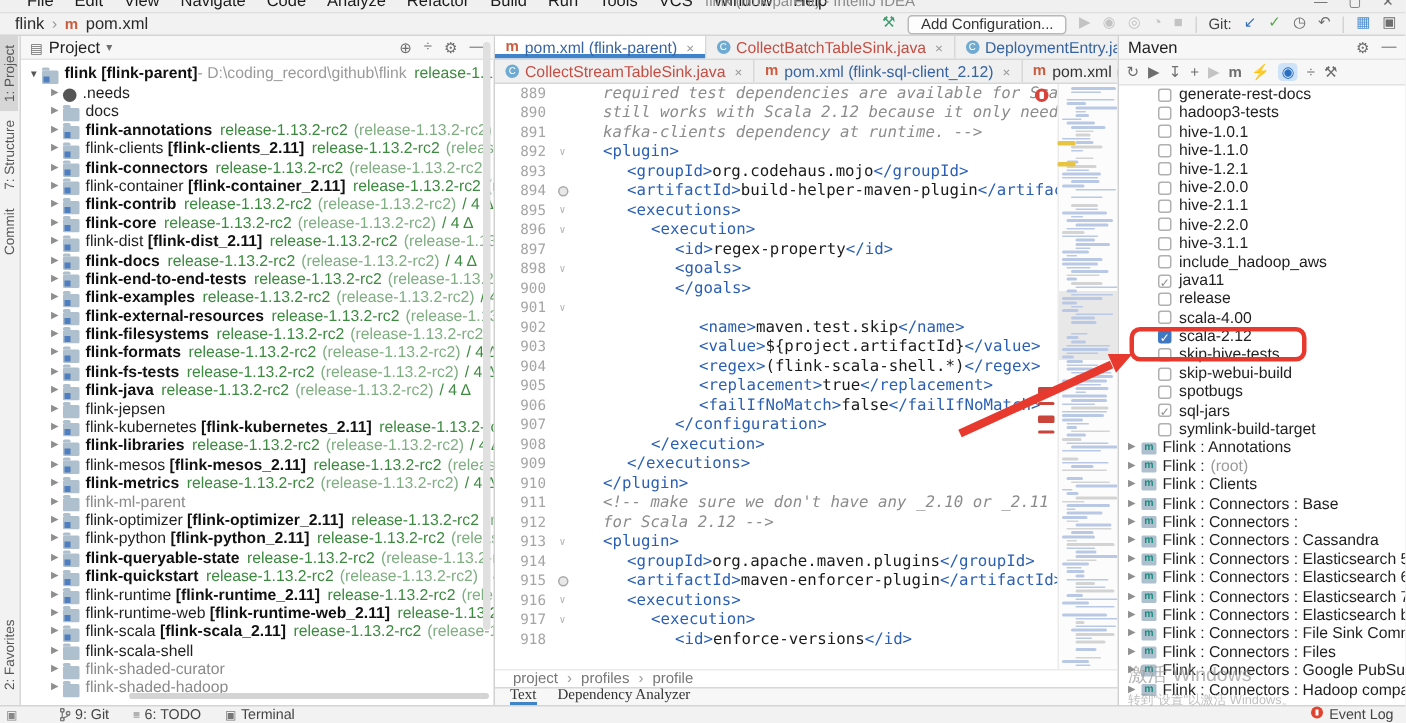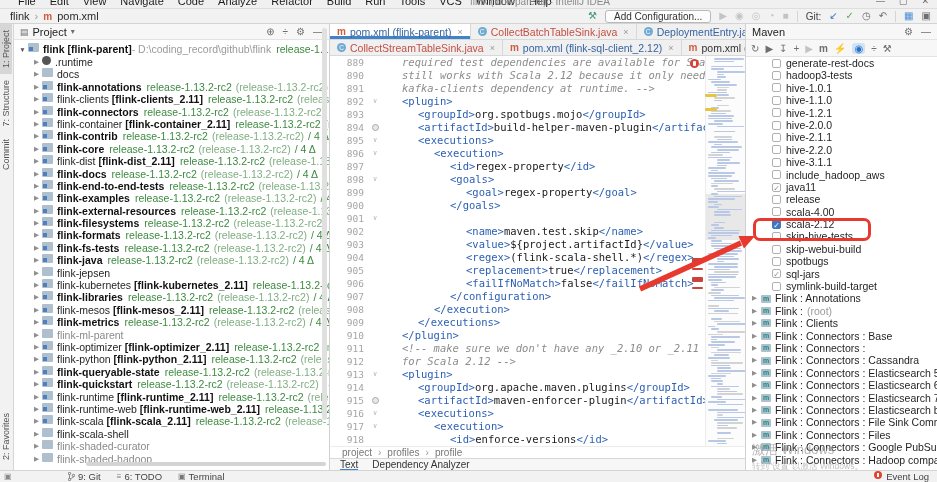--- a/index.html
+++ b/index.html
@@ -30,21 +30,21 @@
   .strip-item { writing-mode:vertical-rl; transform:rotate(180deg); font-size:9px; color:#555; padding:6px 1px; display:flex; align-items:center; gap:3px; }
   .strip-item.active { background:#d6d6d6; }
   .strip-bottom { position:absolute; bottom:4px; left:0; }
 
   
   .project-panel { position:absolute; left:14px; top:24px; width:316px; height:446px; background:#fff; border-right:1px solid #d1d1d1; }
   .panel-header { height:16px; background:#f7f7f7; border-bottom:1px solid #e3e3e3; display:flex; align-items:center; padding:0 6px; gap:4px; }
   .panel-header .ph-title { font-size:11px; color:#222; }
   .ph-icons { margin-left:auto; display:flex; gap:8px; color:#6e6e6e; font-size:10px; }
   #ptree { position:absolute; top:16px; left:0; right:0; bottom:0; overflow:hidden; padding-top:3px; }
-  .trow { height:12.4px; line-height:12.4px; white-space:nowrap; overflow:hidden; display:flex; align-items:flex-start; font-size:10.5px; }
+  .trow { height:12.4px; line-height:12.4px; white-space:nowrap; overflow:hidden; display:flex; align-items:flex-end; font-size:10.5px; }
   .trow .arr { width:9px; flex:none; color:#8f8f8f; font-size:6.5px; text-align:center; }
   .tico { flex:none; width:11px; height:9px; margin:0 4px 0 1px; position:relative; }
   .tico.dirp, .tico.mod { background:#aebfcd; border-radius:1px; }
   .tico.dirp::before, .tico.mod::before { content:""; position:absolute; left:0; top:-2px; width:5px; height:2px; background:#aebfcd; border-radius:1px 1px 0 0; }
   .tico.mod::after { content:""; position:absolute; left:1px; bottom:1px; width:4px; height:4px; background:#4f7fc0; }
   .tico.gh { background:#555; border-radius:50%; width:9px; height:9px; }
   .tname { color:#1f1f1f; }
   .tname.bold, .tbr { font-weight:bold; color:#111; }
   .tname.grey { color:#8a8a8a; }
   .tpath { color:#9a9a9a; }
@@ -73,41 +73,41 @@
   .sc { color:#8c8c8c; font-style:italic; }
   .st { color:#2b5fb3; }
   .sx { color:#1a1a1a; }
   #minimap { position:absolute; right:0; top:0; bottom:0; width:40px; background:#fcfcfc; border-left:1px solid #ececec; overflow:hidden; }
   .mmbar { position:absolute; height:1.6px; border-radius:1px; }
   .mmview { position:absolute; left:0; right:0; top:138px; height:46px; background:rgba(185,185,185,0.30); }
   .stripe { position:absolute; border-radius:1px; }
   .inspect-widget { position:absolute; right:46px; top:3px; width:9px; height:9px; border-radius:50%; background:#d8423a; }
   .inspect-widget::after { content:""; position:absolute; left:3px; top:2px; width:3px; height:5px; background:#fff; border-radius:1px; }
   .ed-crumbs { position:absolute; left:0; right:0; bottom:12px; height:12px; background:#fff; border-top:1px solid #ececec; display:flex; align-items:center; gap:6px; padding-left:12px; font-size:10px; color:#777; }
-  .view-tabs { position:absolute; left:0; right:0; bottom:0; height:12px; background:#f7f7f7; border-top:1px solid #d8d8d8; display:flex; align-items:center; gap:14px; padding-left:10px; font-size:10px; color:#333; }
+  .view-tabs { position:absolute; left:0; right:0; bottom:0; height:12px; background:#f7f7f7; border-top:1px solid #d8d8d8; display:flex; align-items:flex-end; gap:14px; padding-left:10px; font-size:10px; color:#333;font-family:Liberation Serif, serif; }
   .vtab { height:12px; line-height:11px; }
   .vtab.active { box-shadow:inset 0 -2px 0 #4083c9; }
 
   
   .maven-panel { position:absolute; left:745px; top:24px; width:192px; height:446px; background:#fff; border-left:1px solid #d1d1d1; }
   .mv-toolbar { height:17px; background:#f7f7f7; border-bottom:1px solid #e3e3e3; display:flex; align-items:center; gap:6px; padding:0 5px; color:#6e6e6e; font-size:10px; }
   .mv-toolbar .chip { background:#cfe3f8; border-radius:3px; padding:0 2px; color:#2a6fc0; }
   #mtree { position:absolute; top:33px; left:0; right:0; bottom:0; overflow:hidden; }
   .mrow { height:12.4px; line-height:12.4px; display:flex; align-items:center; white-space:nowrap; overflow:hidden; font-size:10.5px; }
   .mrow .arr { width:9px; flex:none; color:#8f8f8f; font-size:6.5px; text-align:center; margin-left:4px; }
   .cbx { flex:none; width:9px; height:9px; border:1px solid #b0b0b0; border-radius:2px; background:#fff; margin:0 5px 0 26px; position:relative; font-size:8px; line-height:9px; text-align:center; color:#8f8f8f; }
   .cbx.blue { background:#3e78c2; border-color:#3e78c2; color:#fff; }
   .mico { flex:none; width:10px; height:8px; background:#aebfcd; border-radius:1px; margin:0 4px 0 2px; position:relative; color:#1b8d7f; font-size:7px; line-height:8px; text-align:center; font-weight:bold; }
   .mlabel { color:#1f1f1f; }
   .msfx { color:#9a9a9a; margin-left:4px; }
 
   
   .statusbar { position:absolute; left:0; top:470px; width:937px; height:12px; background:#f2f2f2; border-top:1px solid #d4d4d4; font-size:9.5px; color:#444; }
   .sb-corner { position:absolute; left:4px; top:1px; color:#888; font-size:8px; }
-  .sb-items { position:absolute; left:68px; top:0; display:flex; gap:16px; align-items:center; height:11px; }
+  .sb-items { position:absolute; left:40px; top:0; display:flex; gap:16px; align-items:center; height:11px; }
   .sb-item { display:flex; gap:3px; align-items:center; }
   .sb-ic { color:#777; font-size:8px; }
   .sb-right { position:absolute; right:8px; top:0; height:11px; display:flex; gap:4px; align-items:flex-start; }
   .evt-dot { width:8px; height:8px; border-radius:50%; background:#e0432f; position:relative; }
   .evt-dot::after { content:""; position:absolute; left:3px; top:2px; width:2px; height:4px; background:#fff; }
 
   
   .red-box { position:absolute; left:753px; top:218px; width:118px; height:23px; border:3px solid #e8392e; border-radius:7px; z-index:40; }
   #arrow-svg { position:absolute; left:0; top:0; z-index:39; pointer-events:none; }
   .watermark { position:absolute; left:752px; top:441px; z-index:30; color:rgba(150,150,150,0.7); pointer-events:none; }
@@ -201,21 +201,21 @@
         <div class="trow" style="height: 13px; line-height: 13px;">
           <span class="arr" style="margin-left: 4px; color: rgb(85, 85, 85);">▼</span>
           <span class="tico mod"></span>
           <span class="tname bold">flink [flink-parent]</span>
           <span class="tpath"> - D:\coding_record\github\flink </span>
           <span class="tver">release-1.13.2-rc2</span>
         </div>
         <div class="trow">
           <span class="arr" style="margin-left: 18px;">▶</span>
           <span class="tico gh"></span>
-          <span class="tname">.runtime</span>
+          <span class="tname">.needs</span>
         </div>
         <div class="trow">
           <span class="arr" style="margin-left: 18px;">▶</span>
           <span class="tico dirp"></span>
           <span class="tname">docs</span>
         </div>
         <div class="trow">
           <span class="arr" style="margin-left: 18px;">▶</span>
           <span class="tico mod"></span>
           <span class="tname bold">flink-annotations</span>
@@ -477,27 +477,26 @@
           <span class="m-ic">m</span>
           <span class="tx dark">pom.xml (flink-table)</span>
         </div>
       </div>
     <div id="code-area">
       <div id="lines">
           <div class="cline"><span class="lnum">889</span><span class="fold"></span><span class="ctext" style="padding-left: 20px;"><span class="sc">required test dependencies are available for Scala 2.12. It</span></span></div>
           <div class="cline"><span class="lnum">890</span><span class="fold"></span><span class="ctext" style="padding-left: 20px;"><span class="sc">still works with Scala 2.12 because it only needs the scala-</span></span></div>
           <div class="cline"><span class="lnum">891</span><span class="fold"></span><span class="ctext" style="padding-left: 20px;"><span class="sc">kafka-clients dependency at runtime. --&gt;</span></span></div>
           <div class="cline"><span class="lnum">892</span><span class="fold">∨</span><span class="ctext" style="padding-left: 20px;"><span class="st">&lt;plugin&gt;</span></span></div>
-          <div class="cline"><span class="lnum">893</span><span class="fold"></span><span class="ctext" style="padding-left: 36px;"><span class="st">&lt;groupId&gt;</span><span class="sx">org.spotbugs.mojo</span><span class="st">&lt;/groupId&gt;</span></span></div>
+          <div class="cline"><span class="lnum">893</span><span class="fold"></span><span class="ctext" style="padding-left: 36px;"><span class="st">&lt;groupId&gt;</span><span class="sx">org.codehaus.mojo</span><span class="st">&lt;/groupId&gt;</span></span></div>
           <div class="cline"><span class="lnum">894</span><span class="fold"><span class="gicon"></span></span><span class="ctext" style="padding-left: 36px;"><span class="st">&lt;artifactId&gt;</span><span class="sx">build-helper-maven-plugin</span><span class="st">&lt;/artifactId&gt;</span></span></div>
           <div class="cline"><span class="lnum">895</span><span class="fold">∨</span><span class="ctext" style="padding-left: 36px;"><span class="st">&lt;executions&gt;</span></span></div>
           <div class="cline"><span class="lnum">896</span><span class="fold">∨</span><span class="ctext" style="padding-left: 52px;"><span class="st">&lt;execution&gt;</span></span></div>
           <div class="cline"><span class="lnum">897</span><span class="fold"></span><span class="ctext" style="padding-left: 68px;"><span class="st">&lt;id&gt;</span><span class="sx">regex-property</span><span class="st">&lt;/id&gt;</span></span></div>
           <div class="cline"><span class="lnum">898</span><span class="fold">∨</span><span class="ctext" style="padding-left: 68px;"><span class="st">&lt;goals&gt;</span></span></div>
-          <div class="cline"><span class="lnum">899</span><span class="fold"></span><span class="ctext" style="padding-left: 84px;"><span class="st">&lt;goal&gt;</span><span class="sx">regex-property</span><span class="st">&lt;/goal&gt;</span></span></div>
           <div class="cline"><span class="lnum">900</span><span class="fold"></span><span class="ctext" style="padding-left: 68px;"><span class="st">&lt;/goals&gt;</span></span></div>
           <div class="cline"><span class="lnum">901</span><span class="fold">∨</span></div>
           <div class="cline"><span class="lnum">902</span><span class="fold"></span><span class="ctext" style="padding-left: 84px;"><span class="st">&lt;name&gt;</span><span class="sx">maven.test.skip</span><span class="st">&lt;/name&gt;</span></span></div>
           <div class="cline"><span class="lnum">903</span><span class="fold"></span><span class="ctext" style="padding-left: 84px;"><span class="st">&lt;value&gt;</span><span class="sx">${project.artifactId}</span><span class="st">&lt;/value&gt;</span></span></div>
           <div class="cline"><span class="lnum">904</span><span class="fold"></span><span class="ctext" style="padding-left: 84px;"><span class="st">&lt;regex&gt;</span><span class="sx">(flink-scala-shell.*)</span><span class="st">&lt;/regex&gt;</span></span></div>
           <div class="cline"><span class="lnum">905</span><span class="fold"></span><span class="ctext" style="padding-left: 84px;"><span class="st">&lt;replacement&gt;</span><span class="sx">true</span><span class="st">&lt;/replacement&gt;</span></span></div>
           <div class="cline"><span class="lnum">906</span><span class="fold"></span><span class="ctext" style="padding-left: 84px;"><span class="st">&lt;failIfNoMatch&gt;</span><span class="sx">false</span><span class="st">&lt;/failIfNoMatch&gt;</span></span></div>
           <div class="cline"><span class="lnum">907</span><span class="fold"></span><span class="ctext" style="padding-left: 68px;"><span class="st">&lt;/configuration&gt;</span></span></div>
           <div class="cline"><span class="lnum">908</span><span class="fold"></span><span class="ctext" style="padding-left: 52px;"><span class="st">&lt;/execution&gt;</span></span></div>
           <div class="cline"><span class="lnum">909</span><span class="fold"></span><span class="ctext" style="padding-left: 36px;"><span class="st">&lt;/executions&gt;</span></span></div>

